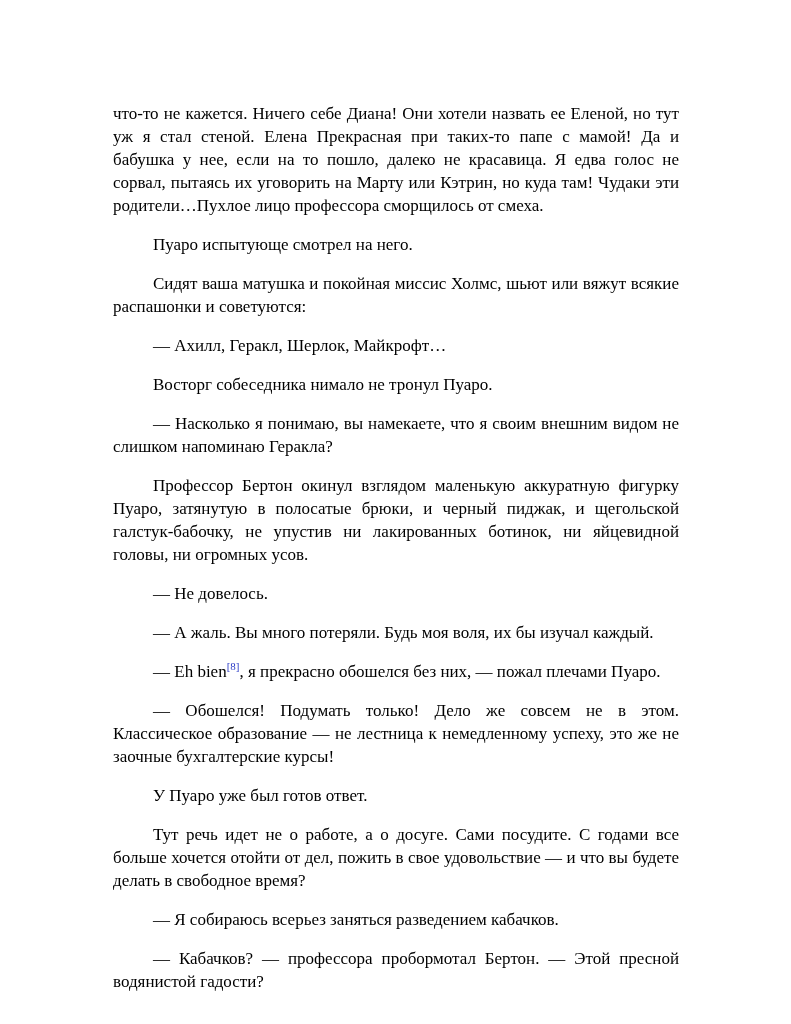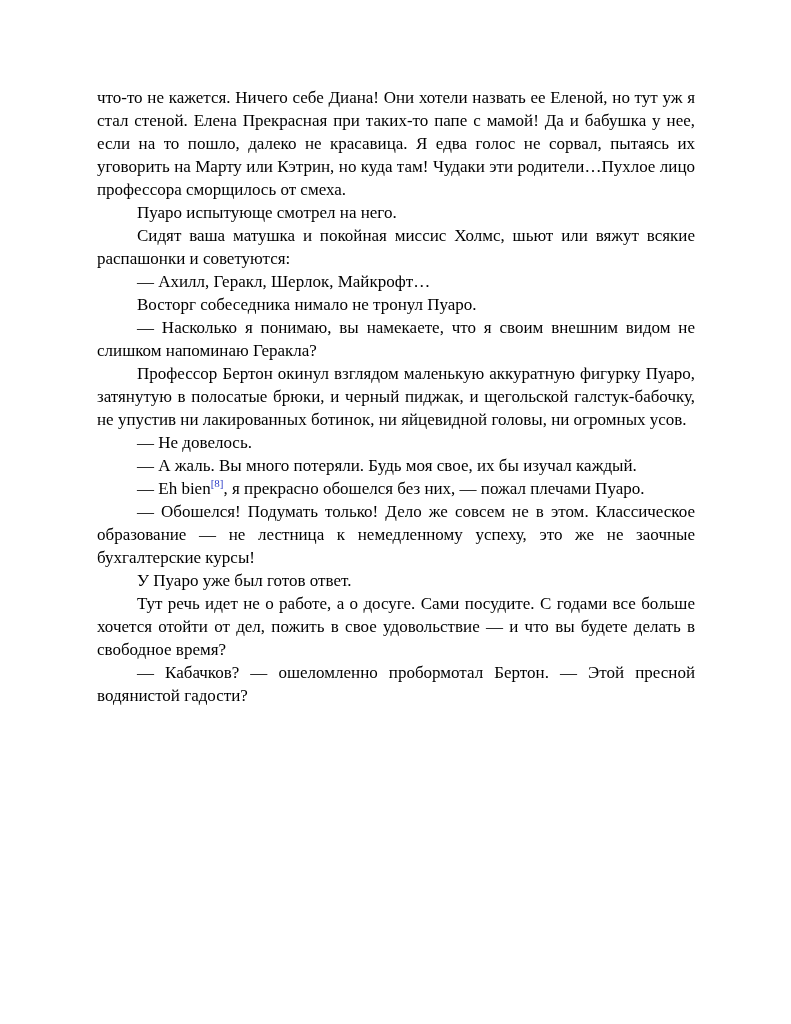--- a/index.html
+++ b/index.html
@@ -21,21 +21,21 @@
     top: 86px;
     left: 97px;
     width: 598px;
     font-family: "Liberation Serif", "DejaVu Serif", serif;
     font-size: 17px;
     line-height: 23px;
     color: #000000;
     text-align: justify;
   }
   .para {
-    margin: 0;
+    margin: 16px;
     padding: 0;
     text-indent: 0;
   }
   .para.indent {
     text-indent: 40px;
   }
   sup.footnote {
     font-size: 11px;
     line-height: 0;
     vertical-align: super;
@@ -52,20 +52,21 @@
 <div class="book-page">
   <div class="text-block" style="color: rgb(0, 0, 0);">
       <p class="para">что-то не кажется. Ничего себе Диана! Они хотели назвать ее Еленой, но тут уж я стал стеной. Елена Прекрасная при таких-то папе с мамой! Да и бабушка у нее, если на то пошло, далеко не красавица. Я едва голос не сорвал, пытаясь их уговорить на Марту или Кэтрин, но куда там! Чудаки эти родители…Пухлое лицо профессора сморщилось от смеха.</p>
       <p class="para indent">Пуаро испытующе смотрел на него.</p>
       <p class="para indent">Сидят ваша матушка и покойная миссис Холмс, шьют или вяжут всякие распашонки и советуются:</p>
       <p class="para indent">— Ахилл, Геракл, Шерлок, Майкрофт…</p>
       <p class="para indent">Восторг собеседника нимало не тронул Пуаро.</p>
       <p class="para indent">— Насколько я понимаю, вы намекаете, что я своим внешним видом не слишком напоминаю Геракла?</p>
       <p class="para indent">Профессор Бертон окинул взглядом маленькую аккуратную фигурку Пуаро, затянутую в полосатые брюки, и черный пиджак, и щегольской галстук-бабочку, не упустив ни лакированных ботинок, ни яйцевидной головы, ни огромных усов.</p>
       <p class="para indent">— Не довелось.</p>
-      <p class="para indent">— А жаль. Вы много потеряли. Будь моя свое, их бы изучал каждый.</p>
+      <p class="para indent">— А жаль. Вы много потеряли. Будь моя воля, их бы изучал каждый.</p>
       <p class="para indent"><span>— Eh bien</span><sup class="footnote"><a href="#" style="color: rgb(43, 59, 199);">[8]</a></sup><span>, я прекрасно обошелся без них, — пожал плечами Пуаро.</span></p>
       <p class="para indent">— Обошелся! Подумать только! Дело же совсем не в этом. Классическое образование — не лестница к немедленному успеху, это же не заочные бухгалтерские курсы!</p>
       <p class="para indent">У Пуаро уже был готов ответ.</p>
       <p class="para indent">Тут речь идет не о работе, а о досуге. Сами посудите. С годами все больше хочется отойти от дел, пожить в свое удовольствие — и что вы будете делать в свободное время?</p>
-      <p class="para indent">— Кабачков? — ошеломленно пробормотал Бертон. — Этой пресной водянистой гадости?</p>
+      <p class="para indent">— Я собираюсь всерьез заняться разведением кабачков.</p>
+      <p class="para indent">— Кабачков? — профессора пробормотал Бертон. — Этой пресной водянистой гадости?</p>
     </div>
 </div>
 
 </body></html>

